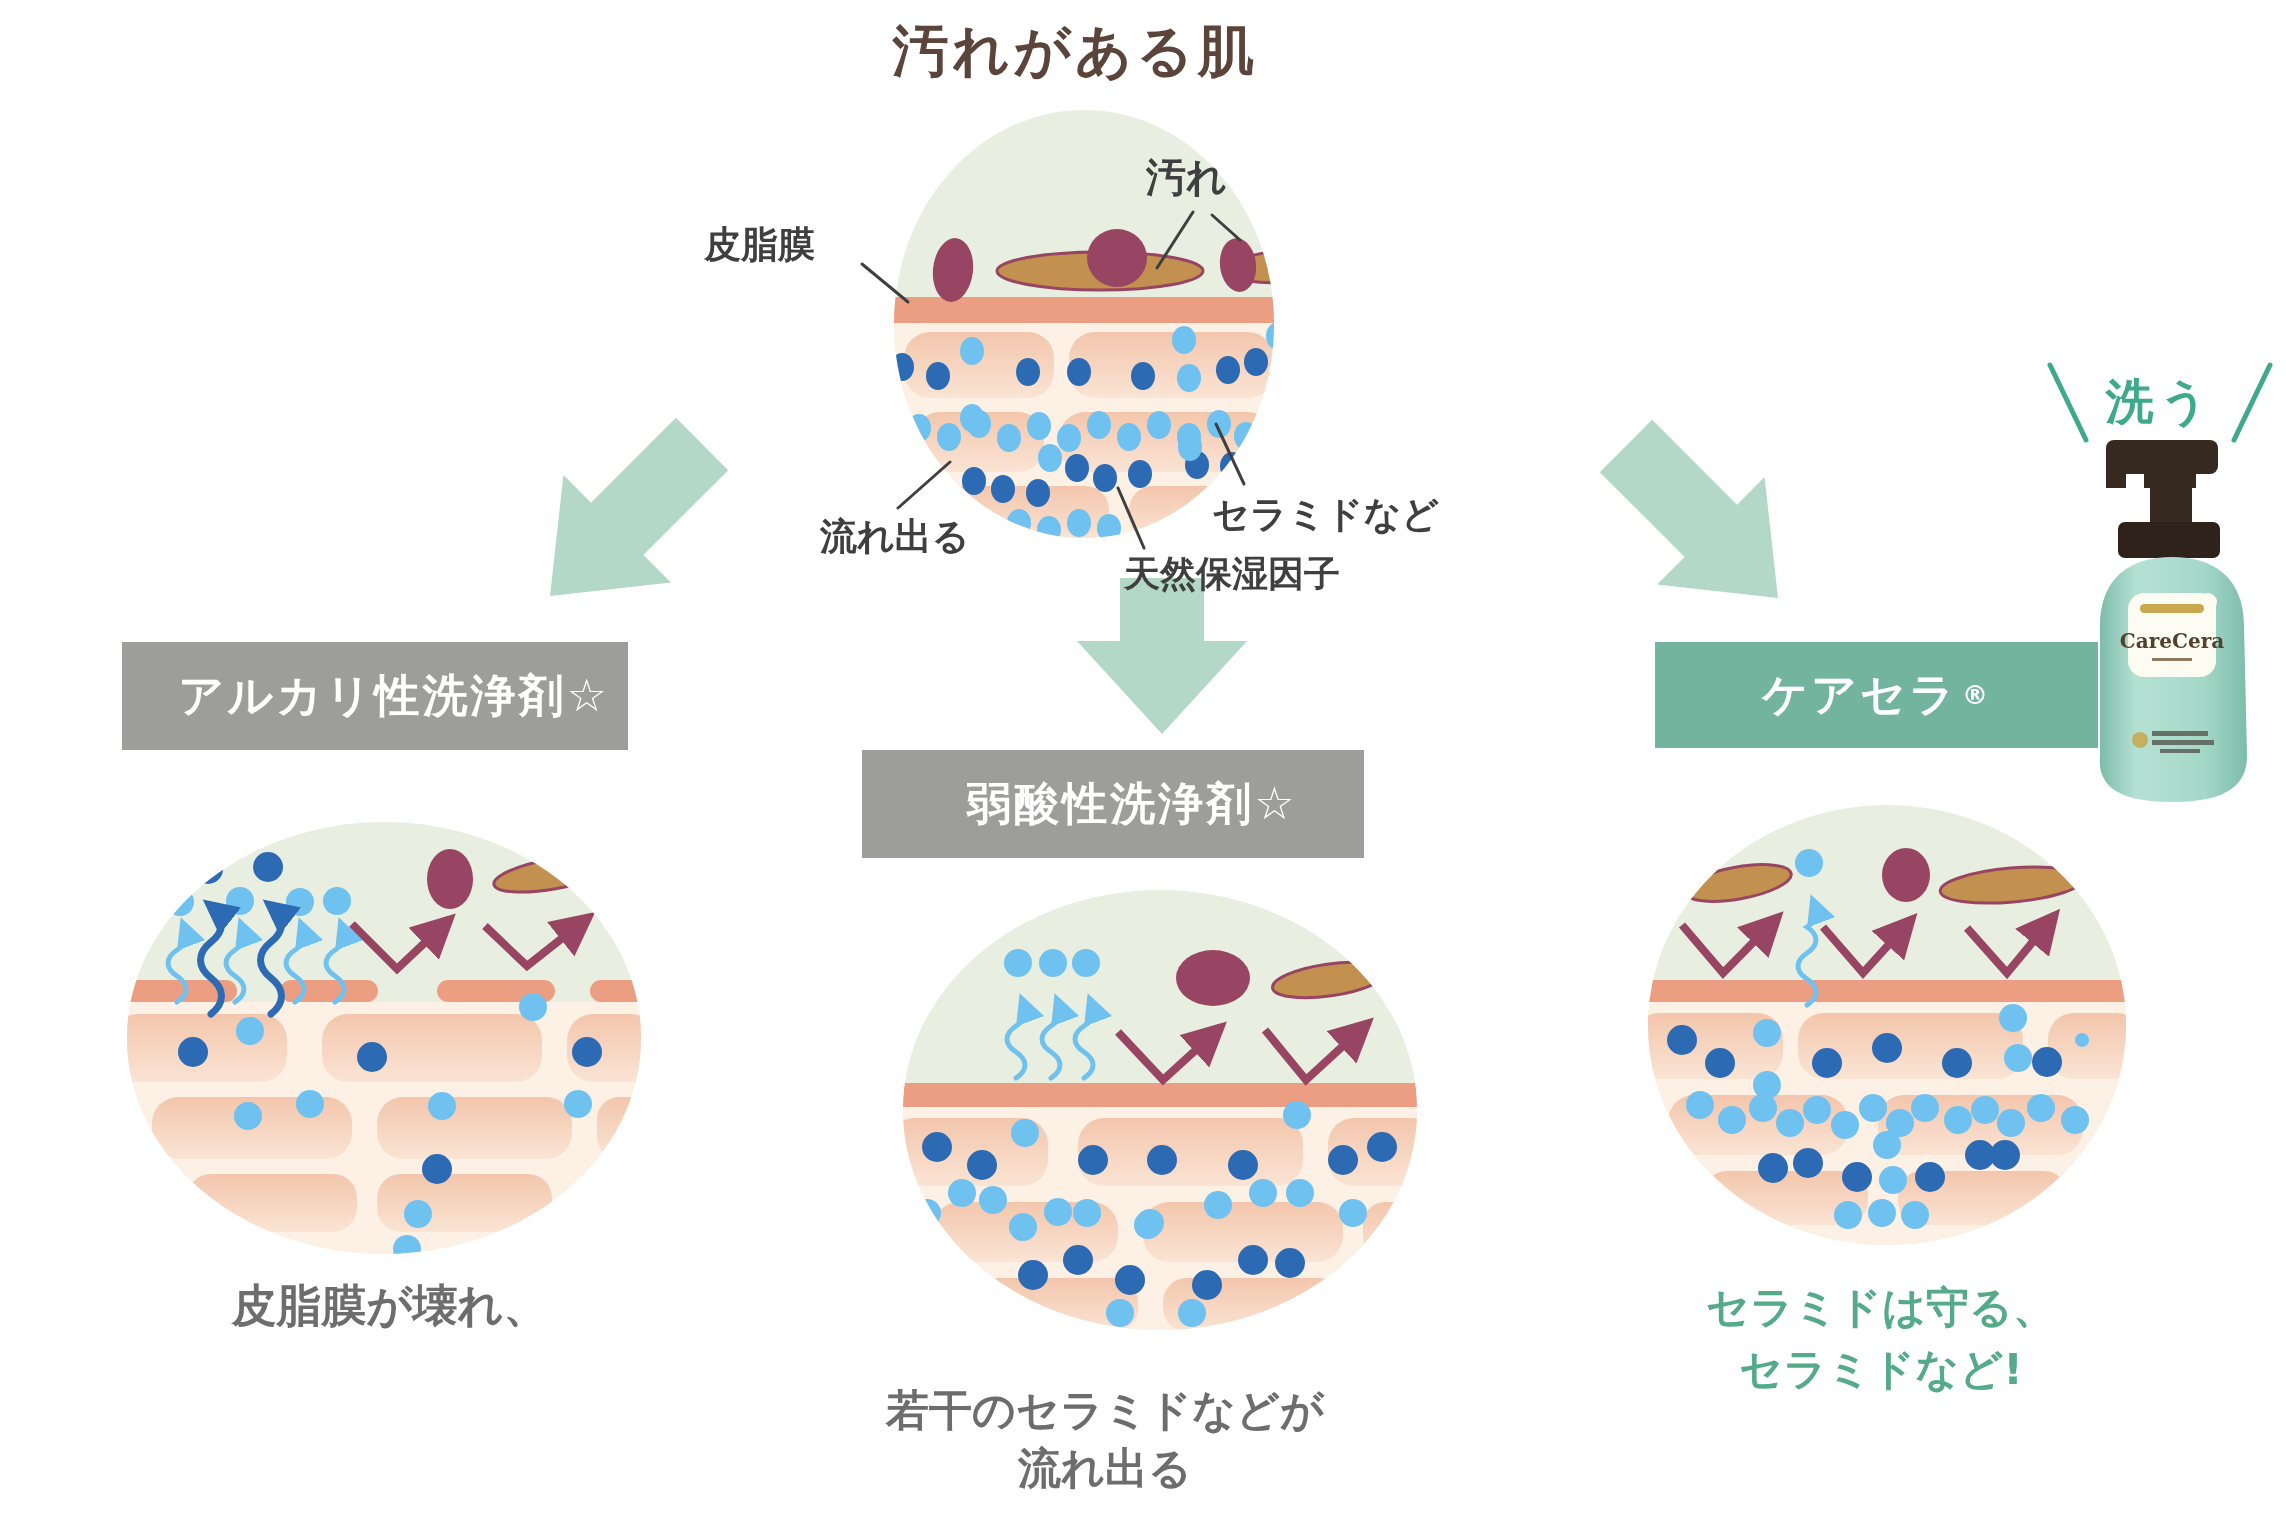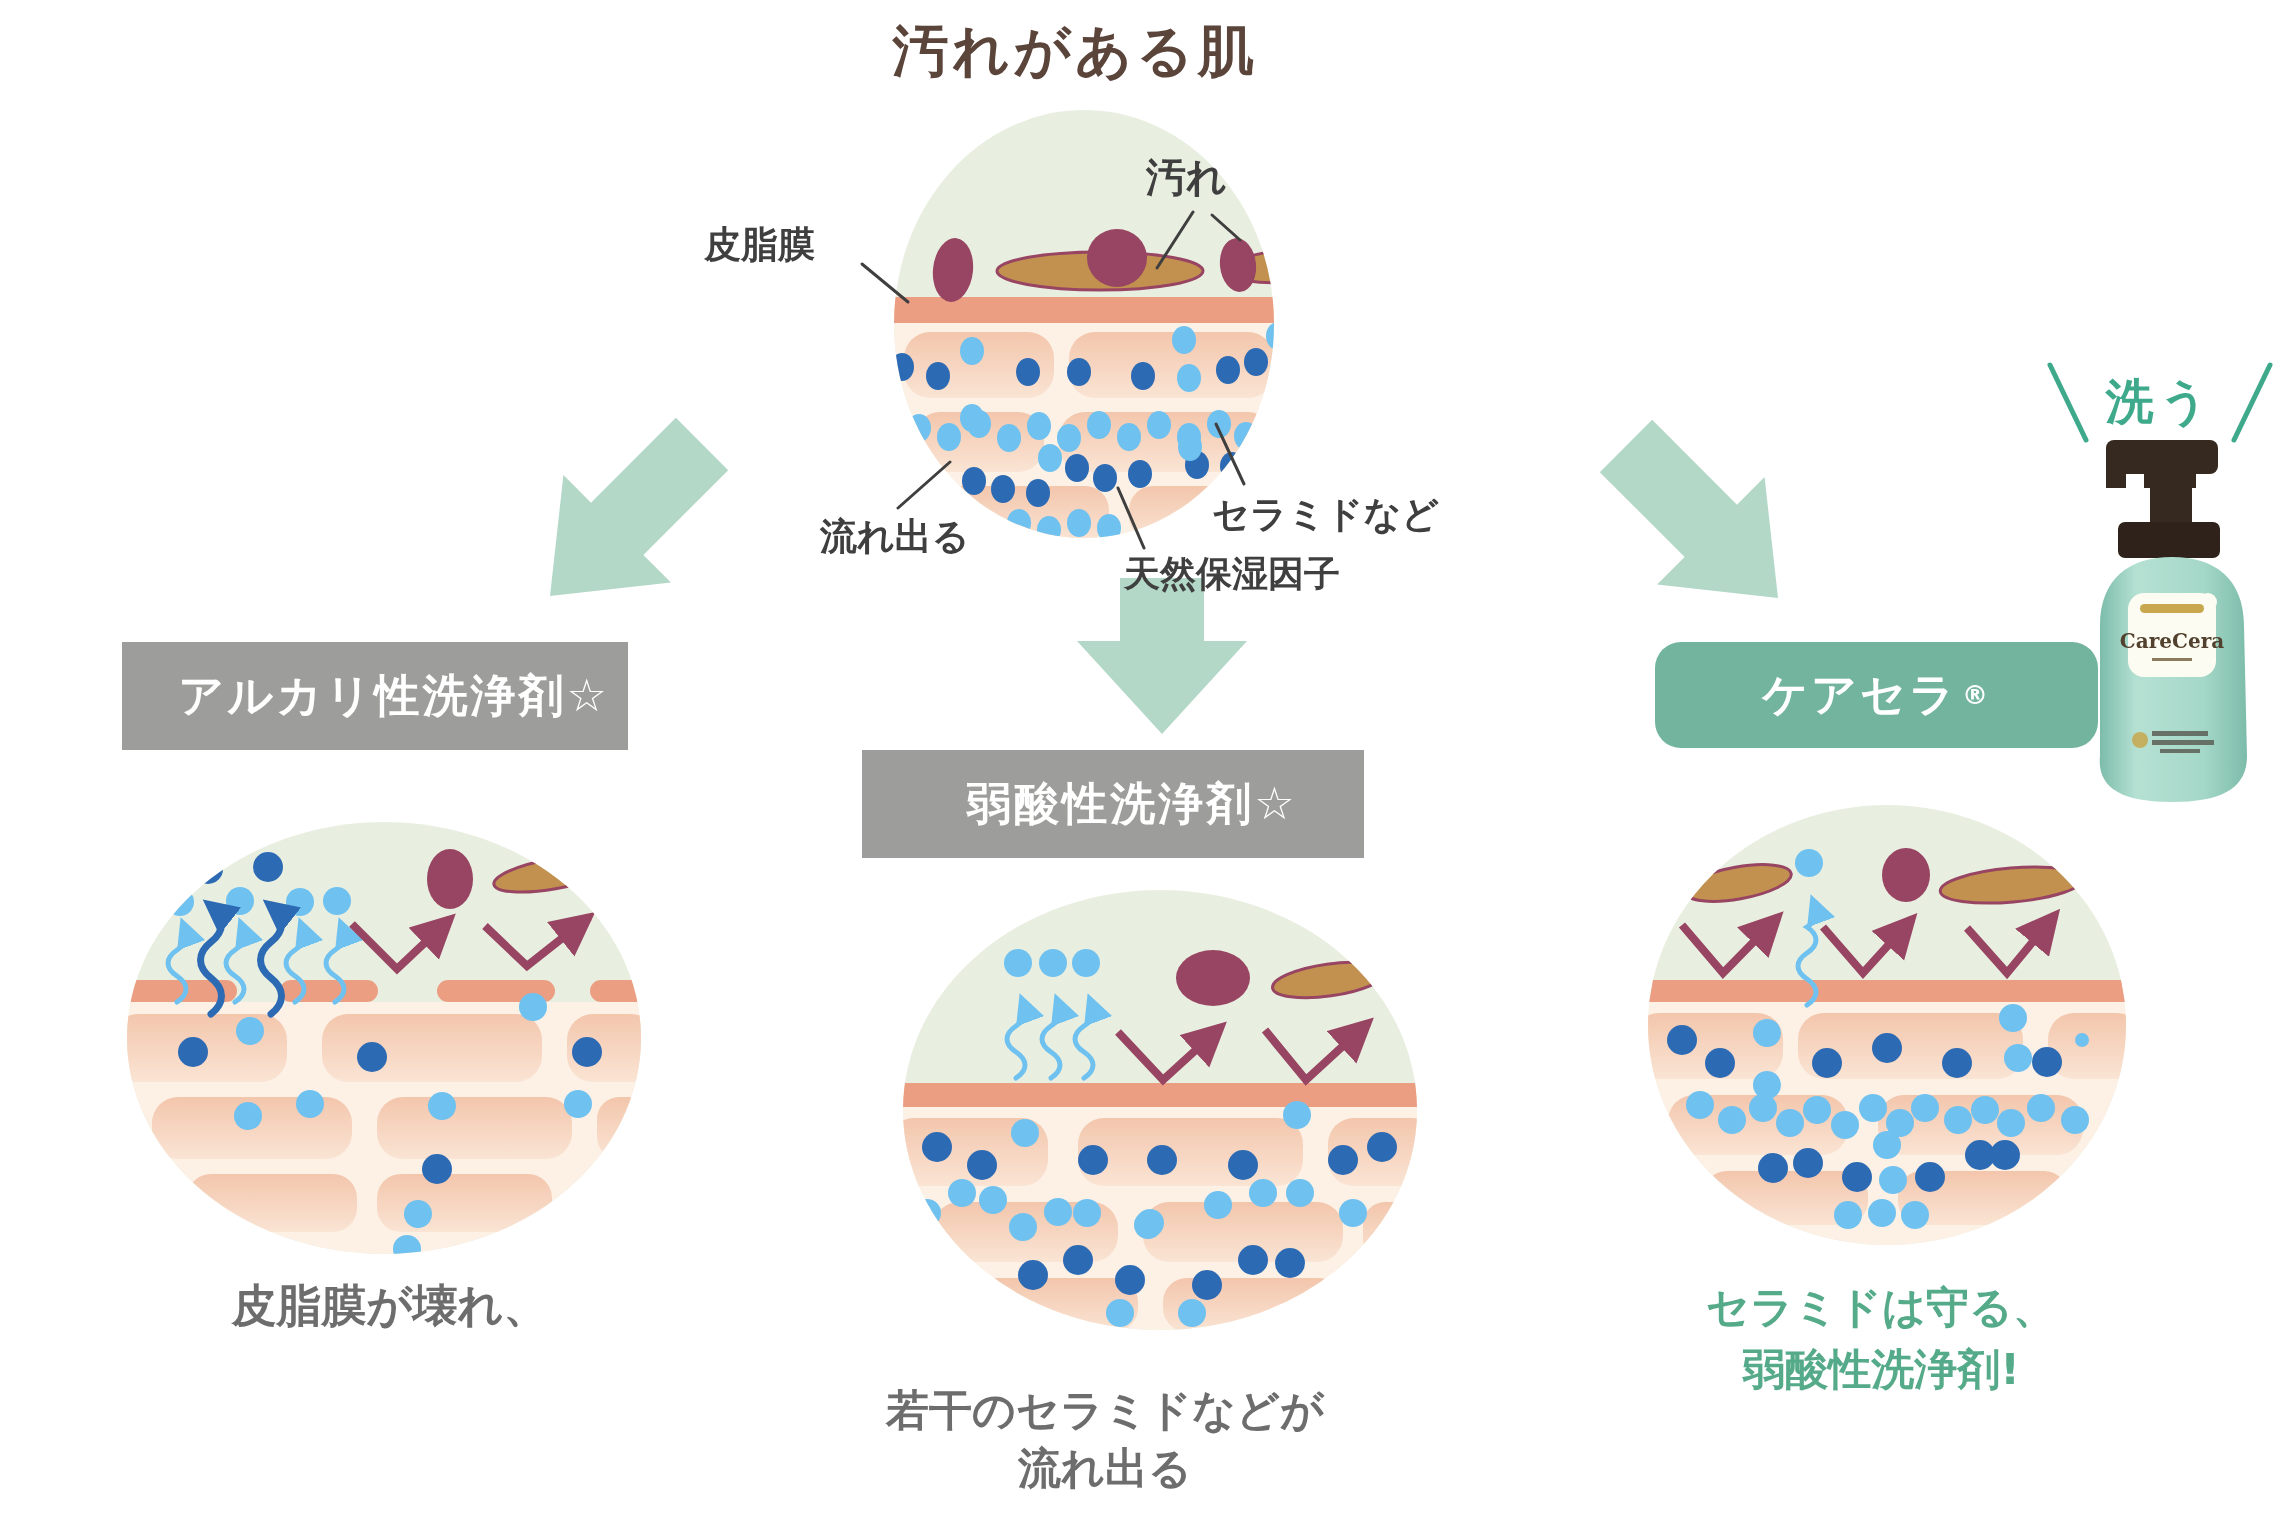--- a/index.html
+++ b/index.html
@@ -11,21 +11,21 @@
   .lbl{position:absolute;color:var(--line-gray);font-weight:bold;font-size:37px;
       white-space:nowrap;z-index:7;}
   .lbl-dirt{left:1146px;top:150px;font-size:40px;}
   .lbl-sebum{left:704px;top:220px;}
   .lbl-stratum{left:820px;top:512px;}
   .lbl-ceramide{left:1212px;top:490px;}
   .lbl-nmf{left:1124px;top:550px;font-size:36px;}
   .box{position:absolute;display:flex;align-items:center;justify-content:center;
       color:#ffffff;font-weight:bold;font-size:45px;letter-spacing:3px;z-index:5;white-space:nowrap;}
   .box-gray{background:var(--box-gray);padding-left:38px;}
-  .box-green{background:var(--box-green);border-radius:26px;}
+  .box-green{background:var(--box-green);}
   .box-alkaline{left:122px;top:642px;width:468px;height:108px;}
   .box-weak{left:862px;top:750px;width:464px;height:108px;}
   .box-care{left:1655px;top:642px;width:443px;height:106px;}
   .reg{font-size:26px;vertical-align:super;margin-left:4px;}
   .caption{position:absolute;text-align:center;font-weight:bold;color:var(--text-gray);z-index:6;}
   .cap-alkaline{left:0px;top:1276px;width:780px;font-size:45px;line-height:60px;}
   .cap-weak{left:855px;top:1381px;width:500px;font-size:43px;line-height:58px;text-align:center;}
   .cap-care{left:1631px;top:1276px;width:500px;font-size:43px;line-height:62px;color:var(--result-green);}
   .wash{position:absolute;left:2060px;top:370px;width:200px;text-align:center;z-index:6;
       font-size:48px;font-weight:bold;letter-spacing:6px;color:var(--wash-green);white-space:nowrap;}
@@ -435,16 +435,16 @@
 
   <div class="caption cap-alkaline">
     <div>皮脂膜が壊れ、</div>
   </div>
   <div class="caption cap-weak">
     <div>若干のセラミドなどが</div>
     <div>流れ出る</div>
   </div>
   <div class="caption cap-care">
     <div>セラミドは守る、</div>
-    <div>弱酸性洗浄剤!</div>
+    <div>セラミドなど!</div>
   </div>
 
 </div>
 
 </body></html>

